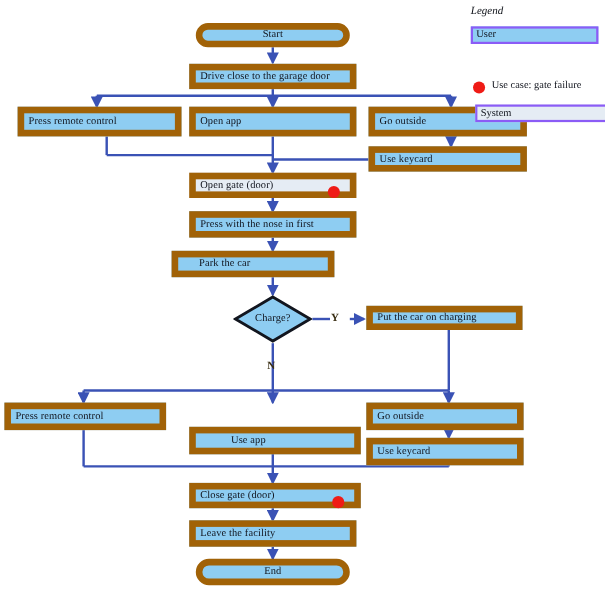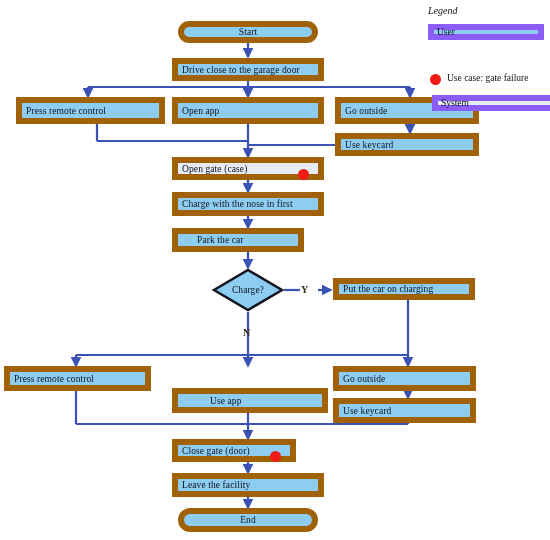--- a/index.html
+++ b/index.html
@@ -73,21 +73,21 @@
   }
   .legend-title {
     position: absolute;
     font-style: italic;
     font-size: 10px;
     color: #0d1017;
   }
   .legend-box {
     position: absolute;
     box-sizing: border-box;
-    border: 6px solid #8b5cf6;
+    border: 2px solid #8b5cf6;
     font-size: 9.5px;
     display: flex;
     align-items: center;
     padding-left: 3px;
     color: #10131c;
   }
   .legend-box.user { background: #8ecdf2; }
   .legend-box.system { background: #e5ecf4; }
   .legend-dot {
     position: absolute;
@@ -191,29 +191,29 @@
 
   <div class="node left-text" style="left:335px; top:97px; width:144px; height:27px;">
     <span>Go outside</span>
   </div>
 
   <div class="node left-text" style="left:335px; top:133px; width:144px; height:23px;">
     <span>Use keycard</span>
   </div>
 
   <div class="node system left-text" style="left:172px; top:157px; width:152px; height:23px;">
-    <span>Open gate (case)</span>
+    <span>Open gate (door)</span>
     <span class="dot" style="right:9px; top:6px;"></span>
   </div>
 
   <div class="node left-text" style="left:172px; top:192px; width:152px; height:24px;">
-    <span>Charge with the nose in first</span>
-  </div>
-
-  <div class="node left-text" style="left:172px; top:228px; width:132px; height:24px;padding-left:19px;">
+    <span>Press with the nose in first</span>
+  </div>
+
+  <div class="node left-text" style="left:156px; top:228px; width:148px; height:24px;padding-left:19px;">
     <span>Park the car</span>
   </div>
 
   <div class="node diamond" style="left:212px; top:268px; width:72px; height:44px;">
     <svg class="diamond-shape" viewBox="0 0 72 44" preserveAspectRatio="none">
       <polygon points="36,2 70,22 36,42 2,22" fill="#8ecdf2" stroke="#12161f" stroke-width="2.6"></polygon>
     </svg>
     <span class="diamond-label">Charge?</span>
   </div>
 
@@ -233,21 +233,21 @@
   </div>
 
   <div class="node left-text" style="left:333px; top:366px; width:143px; height:25px;">
     <span>Go outside</span>
   </div>
 
   <div class="node left-text" style="left:333px; top:398px; width:143px; height:25px;">
     <span>Use keycard</span>
   </div>
 
-  <div class="node left-text" style="left:172px; top:439px; width:124px; height:23px;">
+  <div class="node left-text" style="left:172px; top:439px; width:156px; height:23px;">
     <span>Close gate (door)</span>
     <span class="dot" style="right:9px; top:6px;"></span>
   </div>
 
   <div class="node left-text" style="left:172px; top:473px; width:152px; height:24px;">
     <span>Leave the facility</span>
   </div>
 
   <div class="node terminator" style="left:178px; top:508px; width:140px; height:24px;justify-content:center;">
     <span>End</span>

